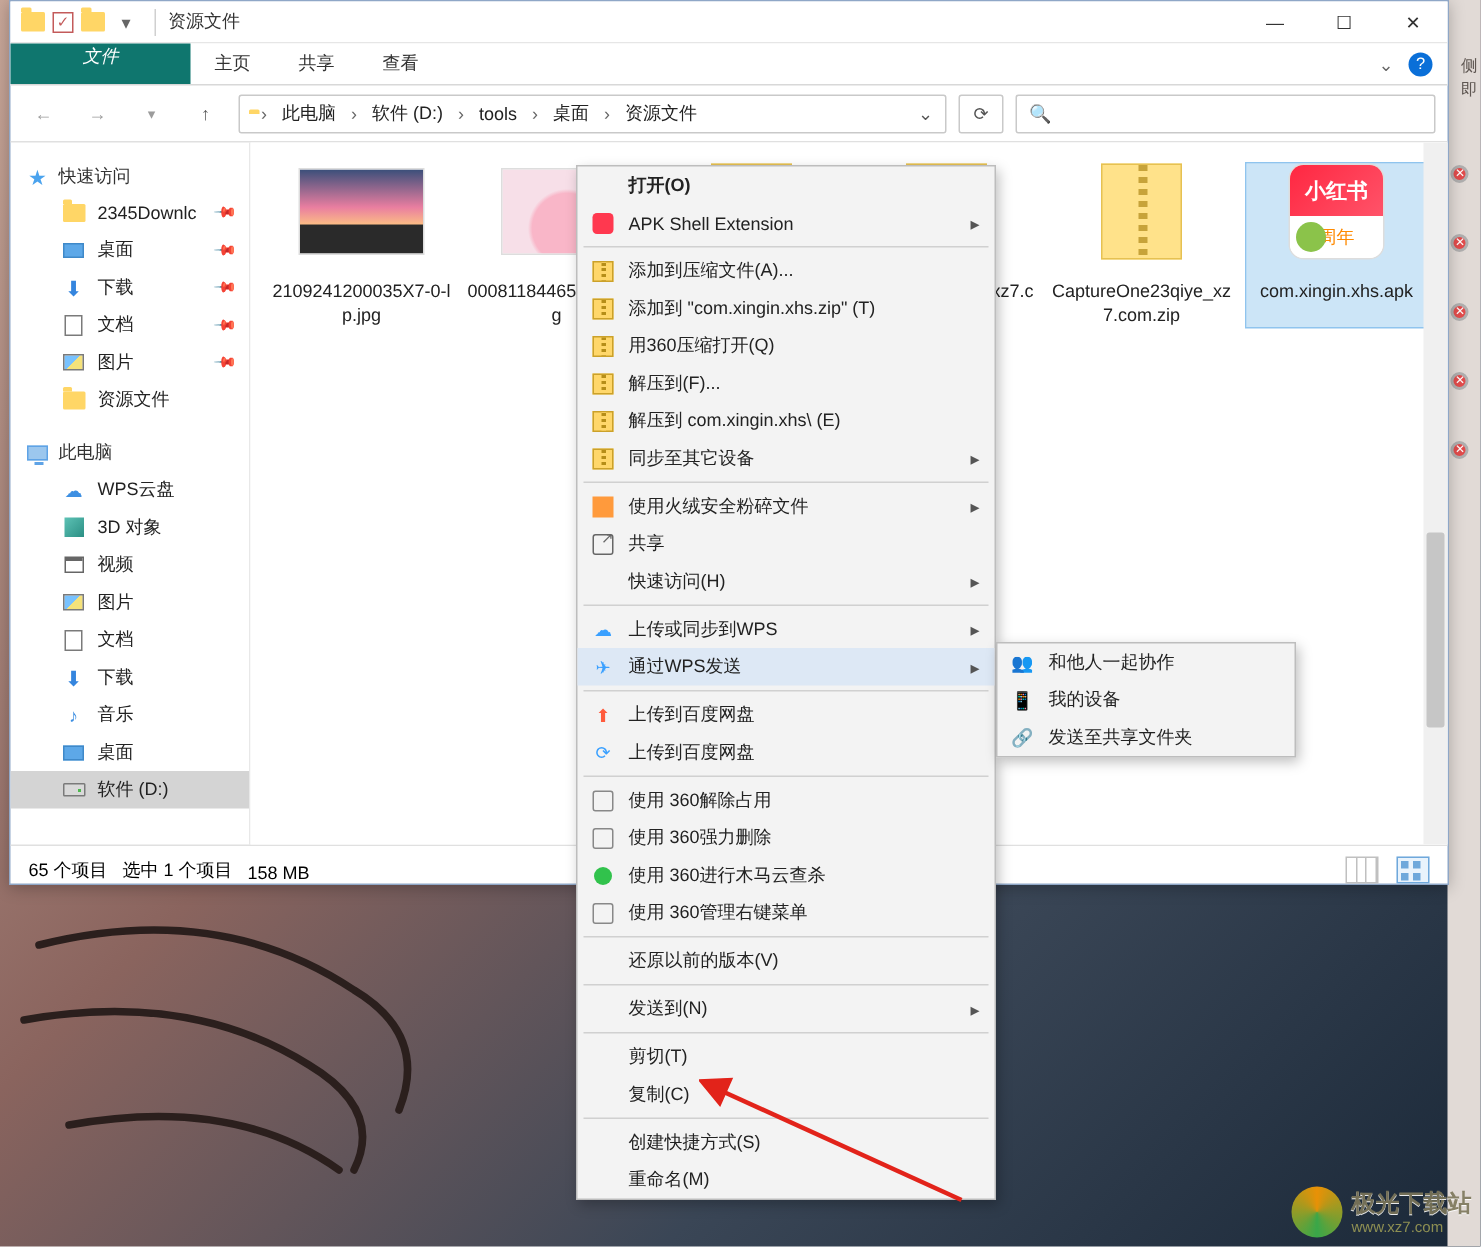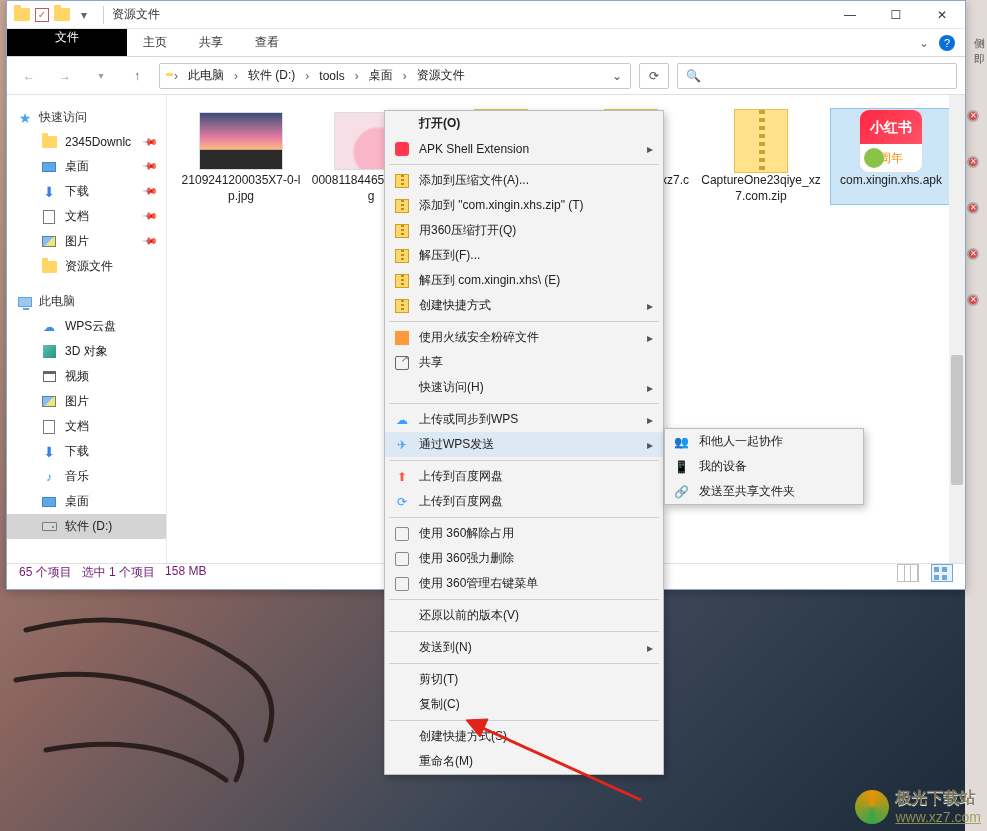--- a/index.html
+++ b/index.html
@@ -38,21 +38,21 @@
   .tb-divider{width:1px;height:18px;background:#d0d0d0;margin:0 4px;}
   .tb-title{flex:1;padding-left:4px;font-size:12px;color:#333;}
   .winbtns{display:flex;}
   .winbtn{width:46px;height:28px;display:flex;align-items:center;justify-content:center;color:#333;}
 
   .ribbon {
     height:28px; background:#fff; border-bottom:1px solid #d8d8d8;
     display:flex; align-items:stretch;
   }
   .ribbon-tab{padding:0 16px;display:flex;align-items:center;color:#333;font-size:12px;}
-  .ribbon-tab.file{background:#000000;color:#fff;}
+  .ribbon-tab.file{background:#0f766e;color:#fff;font-style:italic;}
   .ribbon-right{margin-left:auto;display:flex;align-items:center;gap:10px;padding-right:10px;}
   .chev{color:#666;}
   .help{width:16px;height:16px;border-radius:50%;background:#0a6fd8;color:#fff;display:flex;align-items:center;justify-content:center;font-size:11px;}
 
   .addrbar{
     height:38px;border-bottom:1px solid #e0e0e0;display:flex;align-items:center;gap:8px;padding:0 8px;
   }
   .navbtn{width:28px;height:28px;border-radius:2px;display:flex;align-items:center;justify-content:center;color:#9c9c9c;}
   .navbtn.enabled{color:#555;}
   .crumbwrap{flex:1;height:26px;border:1px solid #c9c9c9;display:flex;align-items:center;border-radius:2px;}
@@ -85,32 +85,32 @@
   .i-cloud{color:#3d8fe2;}
   .i-cube{width:13px;height:13px;background:linear-gradient(135deg,#5dc2b5,#2b8f84);}
   .i-film{width:13px;height:11px;border:1px solid #666;background:linear-gradient(#666 2px,transparent 2px,transparent 9px,#666 9px);}
   .i-music{color:#3d8fe2;}
   .i-desk{width:14px;height:10px;background:#5da8e8;border:1px solid #3f89c9;}
 
   .content{flex:1;background:#fff;position:relative;overflow:auto;padding:14px;}
   .files{display:flex;flex-wrap:wrap;gap:14px 10px;align-content:flex-start;}
   .file{width:120px;display:flex;flex-direction:column;align-items:center;text-align:center;font-size:12px;color:#222;}
   .file.sel{background:#cce5f7;outline:1px solid #8fc4ee;}
-  .th{width:84px;height:64px;display:flex;align-items:center;justify-content:center;margin-bottom:0;}
+  .th{width:84px;height:64px;display:flex;align-items:center;justify-content:center;margin-bottom:14px;}
   .th-img1{width:84px;height:58px;background:linear-gradient(180deg,#3b4f7a 0%,#e97ea0 45%,#fbbb86 65%,#2a2a2a 66%,#2a2a2a 100%);border:1px solid #ddd;}
   .th-img2{width:74px;height:58px;background:radial-gradient(circle at 60% 70%,#f9b6c8 0 40%,#f7dfe8 45% 100%);border:1px solid #ddd;}
   .th-zip{width:54px;height:64px;background:#ffe28a;border:1px solid #e6c152;position:relative;}
   .th-zip::after{content:"";position:absolute;left:24px;top:0;width:6px;height:100%;background:repeating-linear-gradient(#c7a33a 0 4px,#ffe28a 4px 8px);}
   .th-apk{width:64px;height:64px;border-radius:10px;background:#fff;border:1px solid #ddd;position:relative;overflow:hidden;}
   .th-apk .top{position:absolute;left:0;top:0;width:100%;height:36px;background:linear-gradient(135deg,#ff2741,#ff546a);color:#fff;font-weight:700;font-size:14px;display:flex;align-items:center;justify-content:center;}
   .th-apk .bot{position:absolute;left:0;bottom:0;width:100%;height:28px;background:#fff;color:#ff8a00;font-size:12px;display:flex;align-items:center;justify-content:center;}
   .th-apk .droid{position:absolute;left:4px;bottom:4px;width:20px;height:20px;border-radius:50%;background:#8bc34a;}
   .fname{line-height:1.3;word-break:break-all;}
 
-  .status{height:26px;border-top:1px solid #e0e0e0;display:flex;align-items:flex-start;padding:0 12px;gap:10px;color:#701a75;font-size:12px;}
+  .status{height:26px;border-top:1px solid #e0e0e0;display:flex;align-items:flex-end;padding:0 12px;gap:10px;color:#000000;font-size:12px;}
   .status .spacer{flex:1;}
   .vbtn{width:22px;height:18px;border:1px solid #c0c0c0;margin-left:2px;display:flex;}
   .vbtn.active{background:#cfe4f7;border-color:#6fa8db;}
   .vbtn span{flex:1;border-right:1px solid #c0c0c0;}
   .vbtn.grid{background:#e9f3fc;}
   .vbtn.grid::before{content:"";width:100%;height:100%;background:
     linear-gradient(#6fa8db 0 0) 2px 2px/5px 5px no-repeat,
     linear-gradient(#6fa8db 0 0) 10px 2px/5px 5px no-repeat,
     linear-gradient(#6fa8db 0 0) 2px 10px/5px 5px no-repeat,
     linear-gradient(#6fa8db 0 0) 10px 10px/5px 5px no-repeat;}
@@ -143,21 +143,21 @@
   .content .scrollbar{position:absolute;right:0;top:0;width:16px;height:100%;background:#f0f0f0;}
   .content .scroll-thumb{position:absolute;right:2px;top:260px;width:12px;height:130px;background:#c6c6c6;border-radius:2px;}
 
   
   .arrow{position:absolute;left:466px;top:715px;width:180px;height:90px;pointer-events:none;}
   .arrow line, .arrow polygon{stroke:#e2231a;fill:#e2231a;}
 
   .watermark{position:absolute;right:6px;bottom:6px;display:flex;align-items:center;gap:6px;opacity:.9;}
   .wm-logo{width:34px;height:34px;border-radius:50%;background:conic-gradient(#ff9c00,#3cb44b,#ff9c00);}
   .wm-text{font-size:16px;font-weight:700;color:#7d775a;text-shadow:0 1px #fff;}
-  .wm-sub{font-size:14px;color:#9a9a55;text-decoration:underline;}
+  .wm-sub{font-size:10px;color:#9a9a55;}
 </style>
 </head>
 <body>
 
 <div class="side-strip">
   <div class="side-label">侧</div>
   <div class="side-label" style="top:52px">即</div>
 </div>
 <div style="position:absolute;right:2px;top:110px;width:18px;display:flex;flex-direction:column;gap:34px;">
   <div class="green-dot"></div>
@@ -431,21 +431,21 @@
   <div class="mrow">
       <span class="ico">
         <span class="ic-zip"></span>
       </span>
       <span>解压到 com.xingin.xhs\ (E)</span>
     </div>
   <div class="mrow">
       <span class="ico">
         <span class="ic-zip"></span>
       </span>
-      <span>创建快捷方式</span>
+      <span>同步至其它设备</span>
       <span class="arr">▸</span>
     </div>
   <div class="msep"></div>
   <div class="mrow">
       <span class="ico">
         <span class="ic-shred"></span>
       </span>
       <span>使用火绒安全粉碎文件</span>
       <span class="arr">▸</span>
     </div>
@@ -484,20 +484,26 @@
       <span class="ico">
         <span class="ic-360"></span>
       </span>
       <span>使用 360解除占用</span>
     </div>
   <div class="mrow">
       <span class="ico">
         <span class="ic-360"></span>
       </span>
       <span>使用 360强力删除</span>
+    </div>
+  <div class="mrow">
+      <span class="ico">
+        <span class="ic-360g"></span>
+      </span>
+      <span>使用 360进行木马云查杀</span>
     </div>
   <div class="mrow">
       <span class="ico">
         <span class="ic-360"></span>
       </span>
       <span>使用 360管理右键菜单</span>
     </div>
   <div class="msep"></div>
   <div class="mrow">
       <span>还原以前的版本(V)</span>

